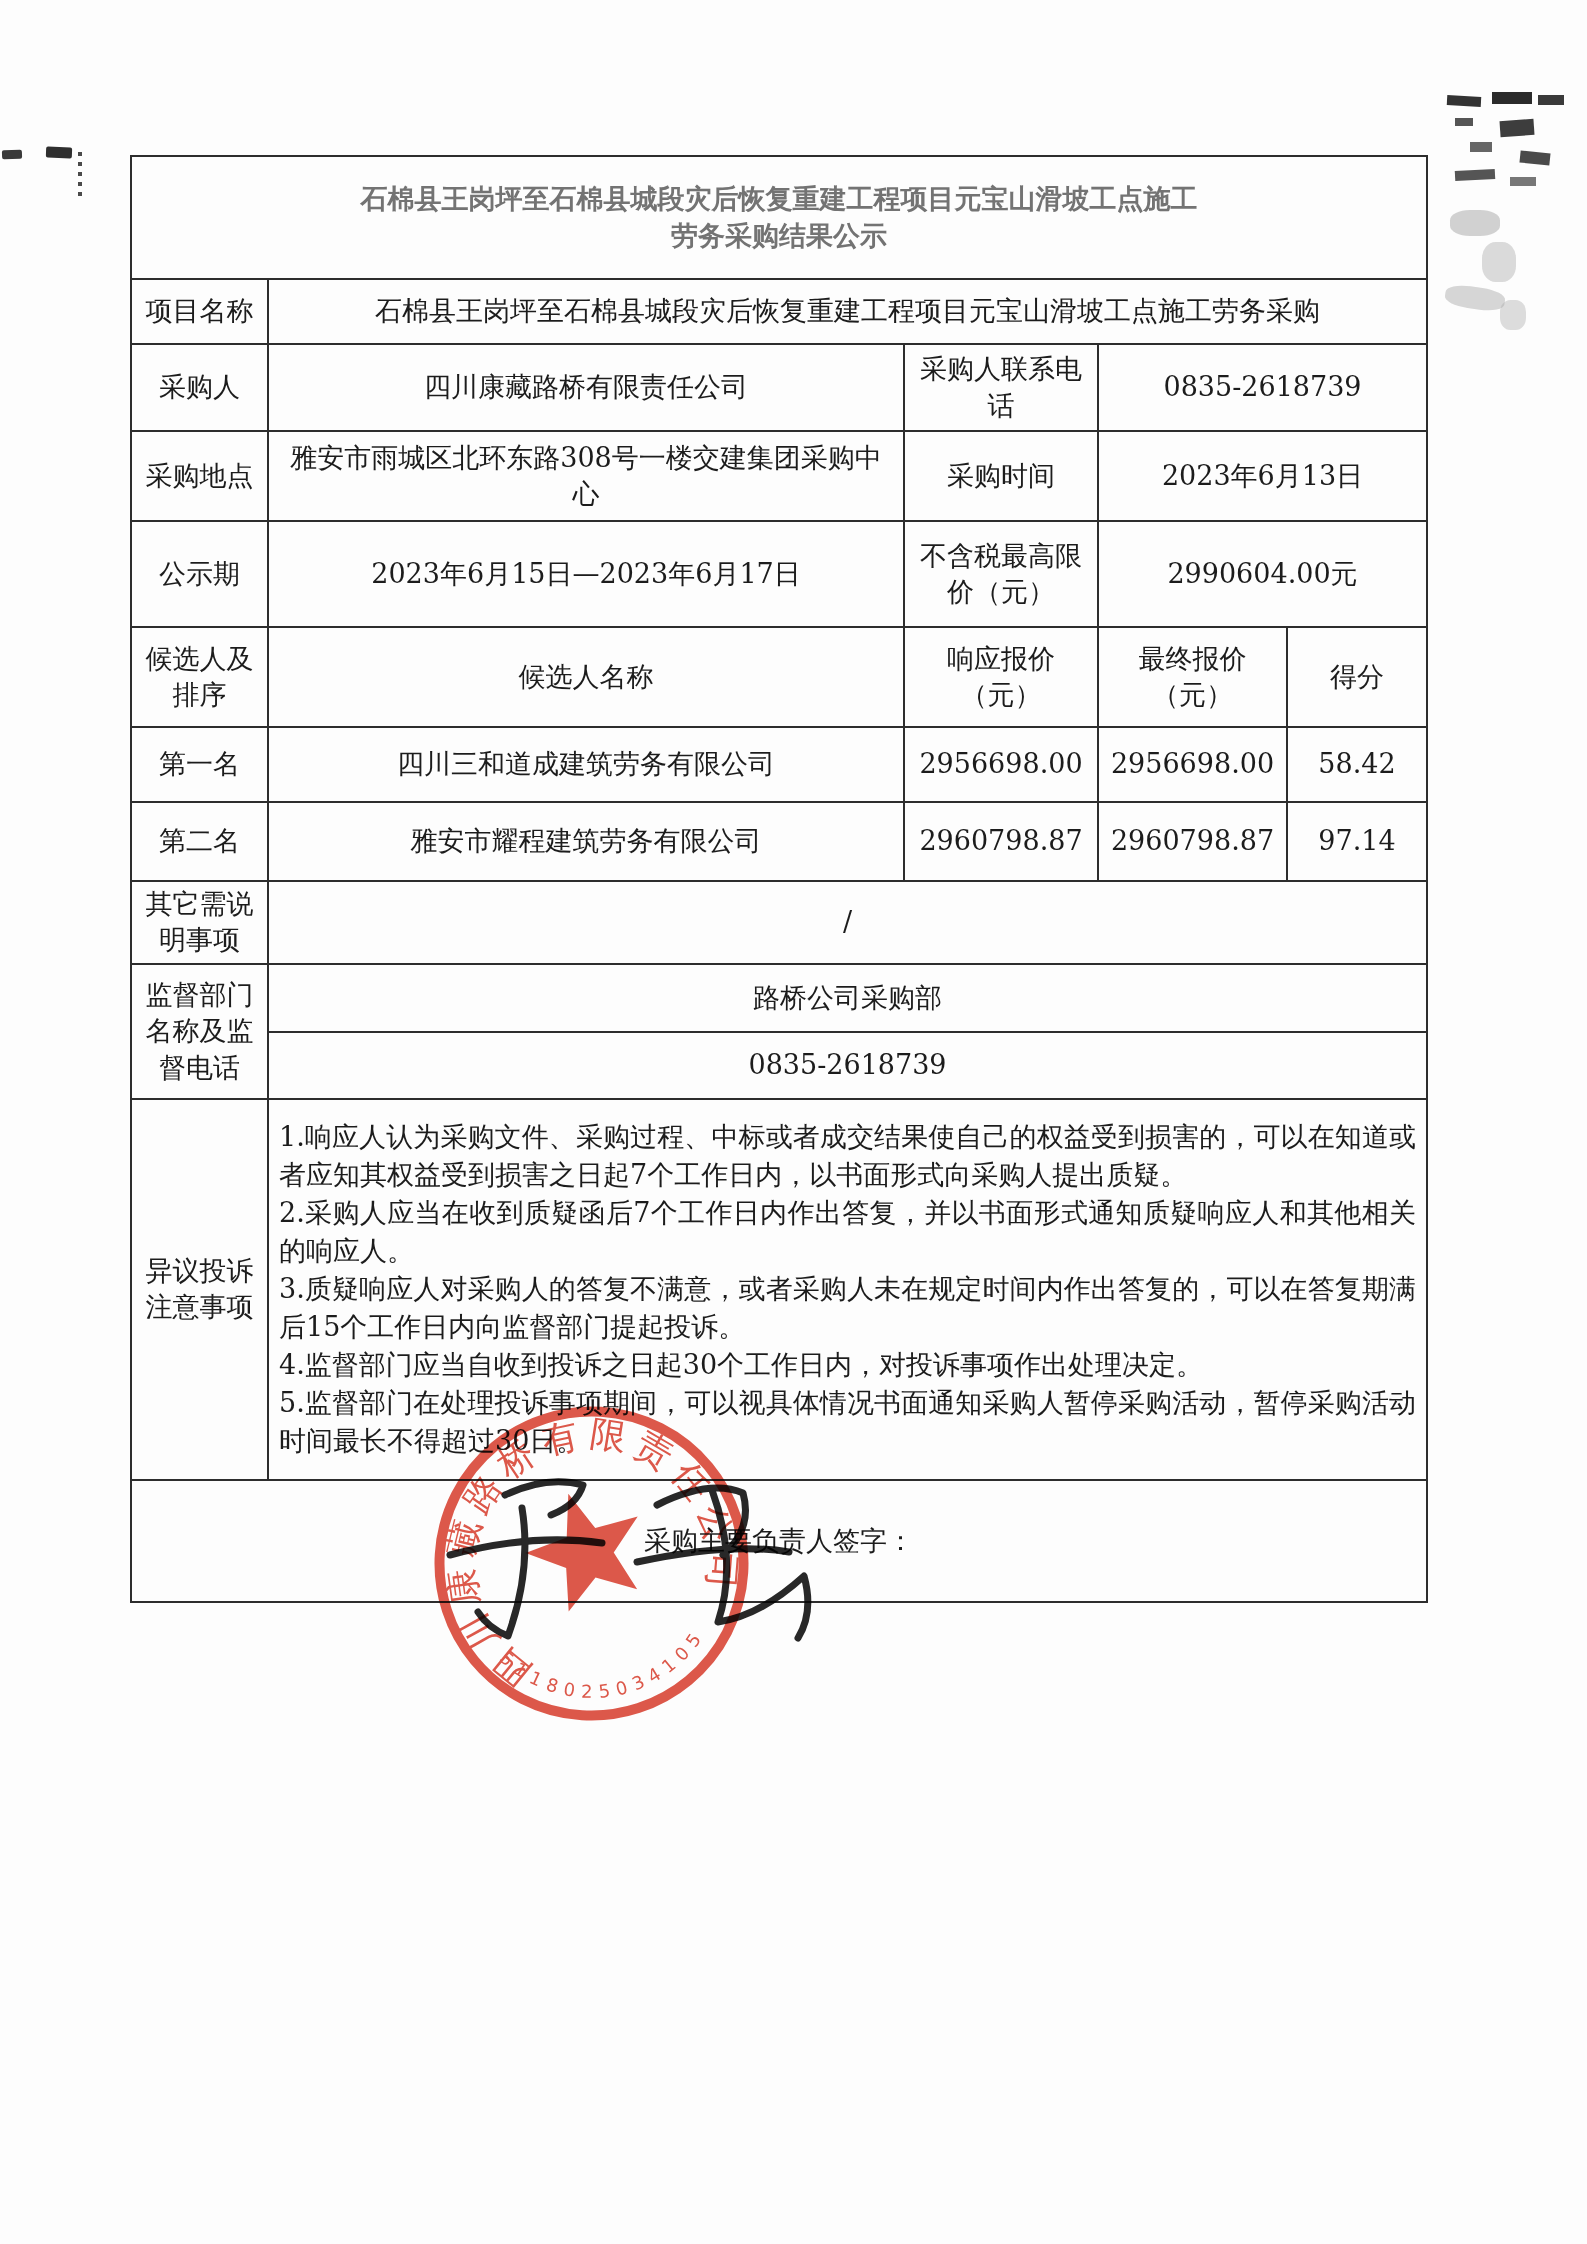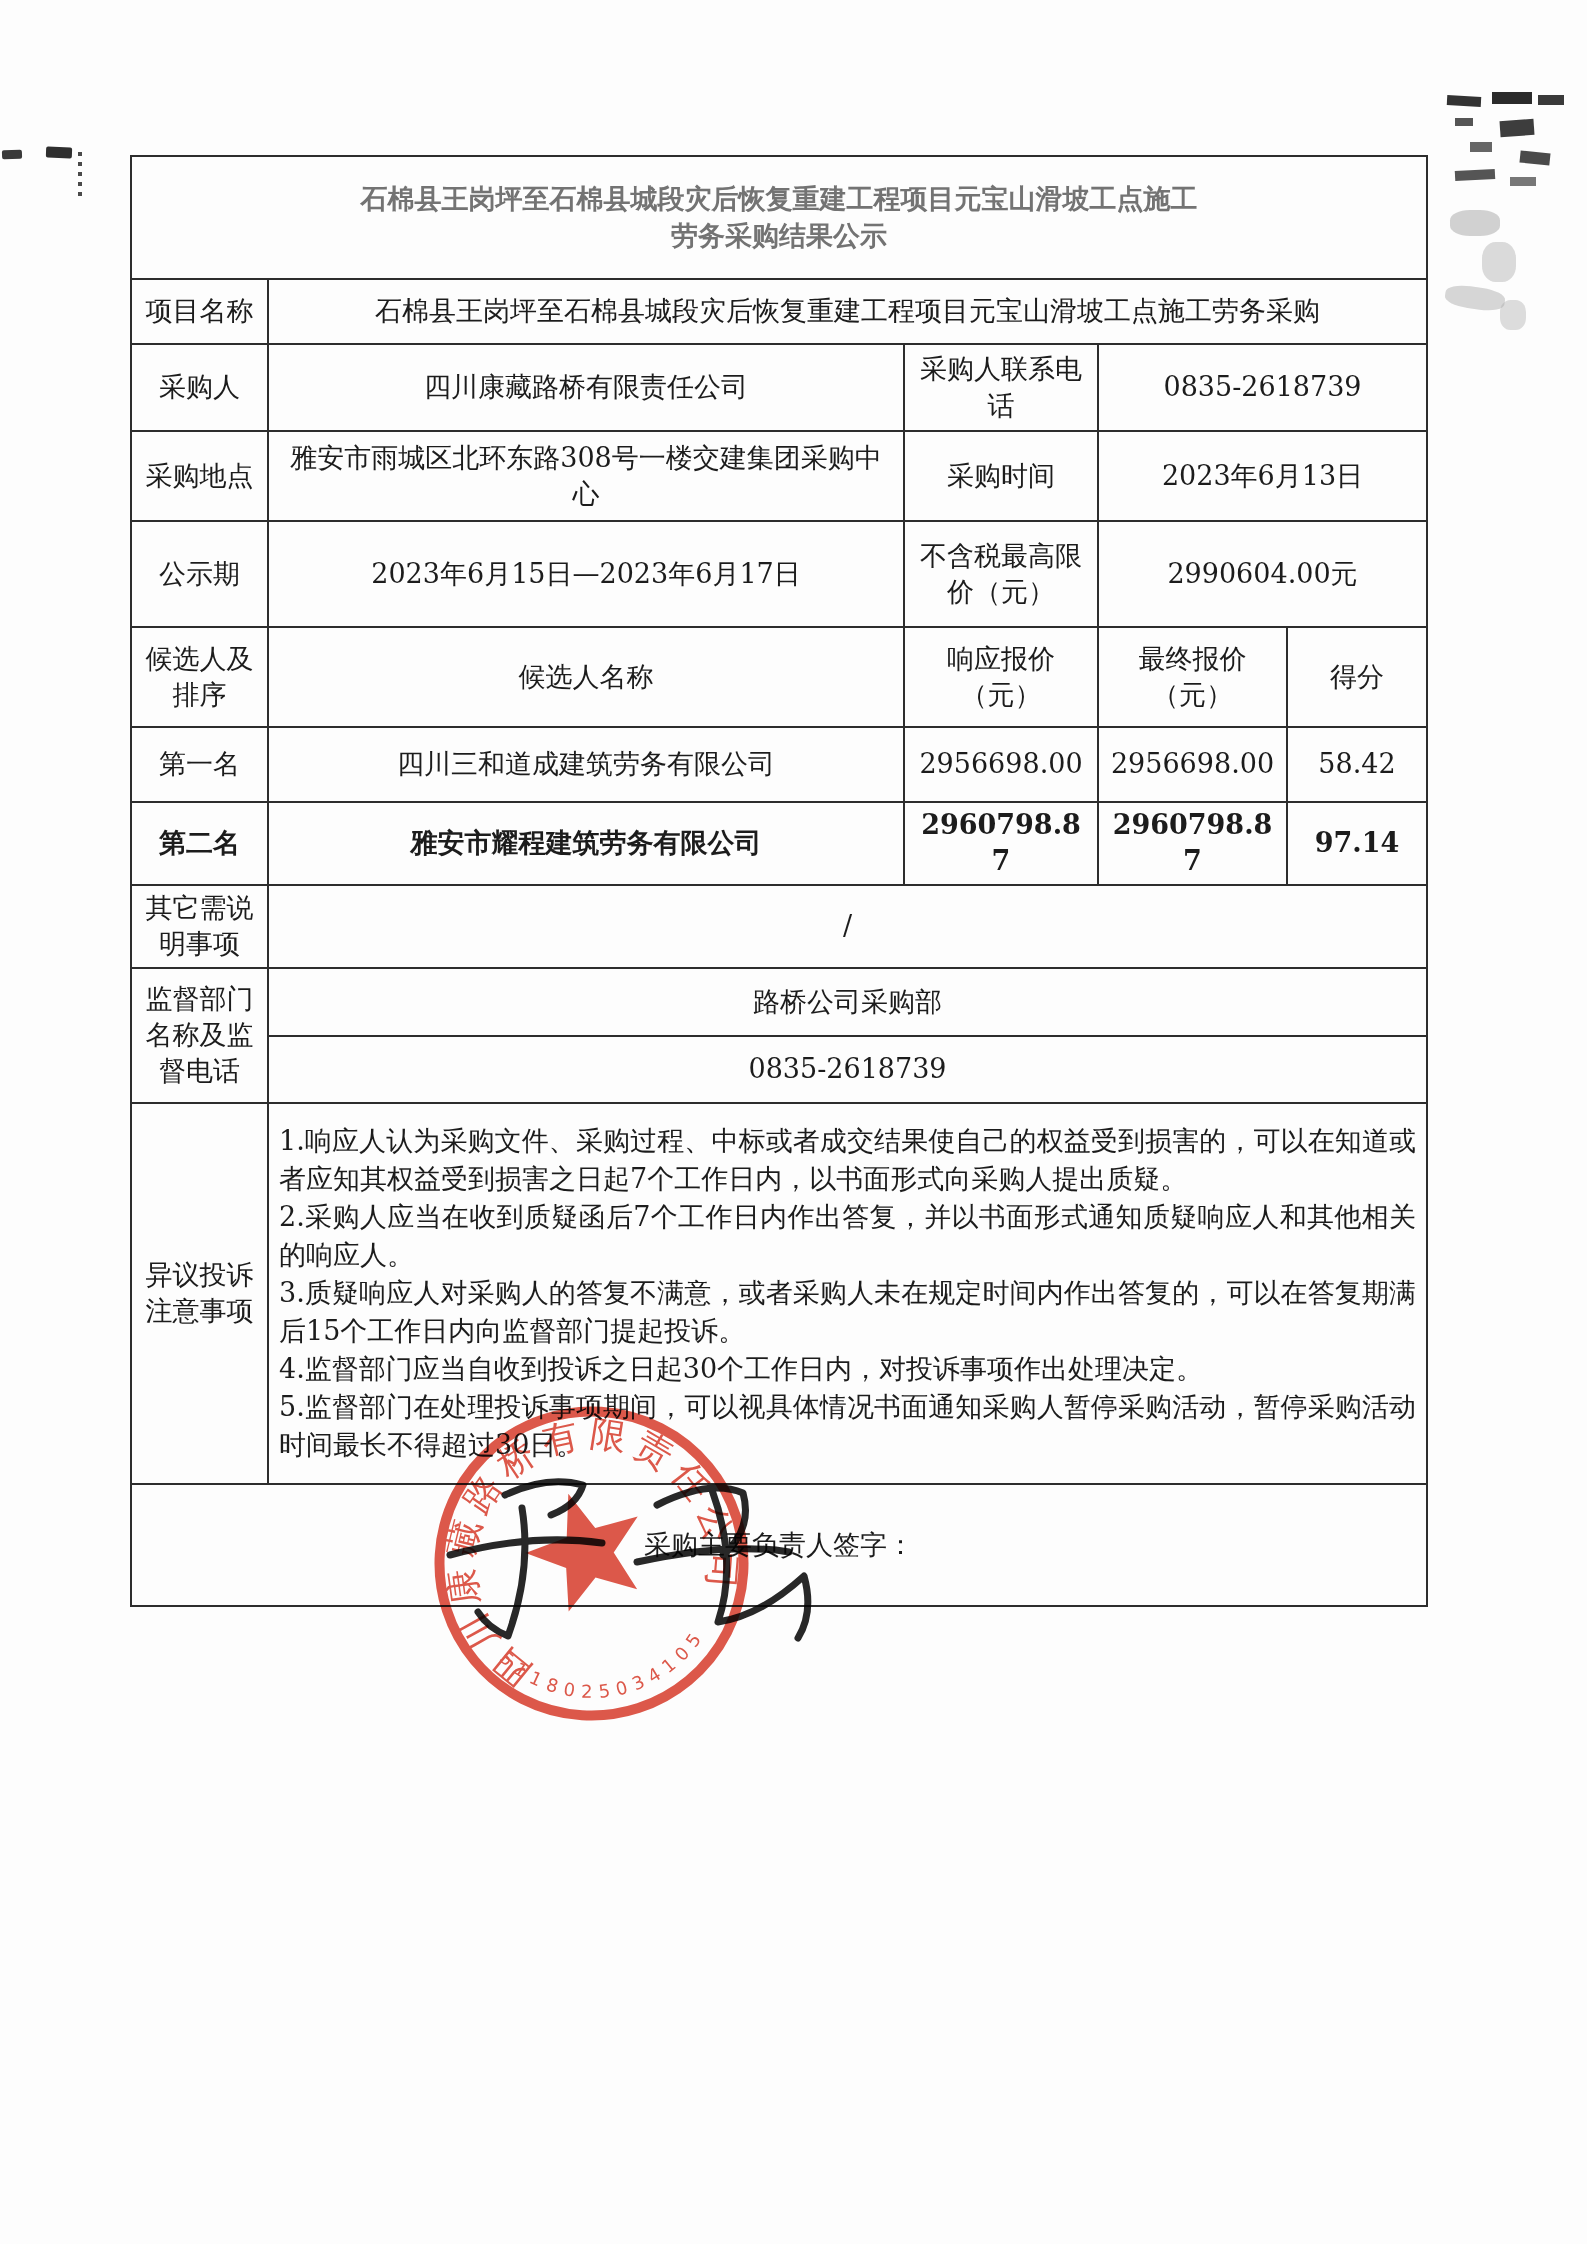--- a/index.html
+++ b/index.html
@@ -107,21 +107,21 @@
     </tr>
 
     <tr style="height:75px;">
       <td>第一名</td>
       <td>四川三和道成建筑劳务有限公司</td>
       <td>2956698.00</td>
       <td>2956698.00</td>
       <td>58.42</td>
     </tr>
 
-    <tr style="height:79px;font-weight:bold;">
+    <tr style="height:79px;">
       <td>第二名</td>
       <td>雅安市耀程建筑劳务有限公司</td>
       <td>2960798.87</td>
       <td>2960798.87</td>
       <td>97.14</td>
     </tr>
 
     <tr style="height:80px;">
       <td class="lbl-left">其它需说明事项</td>
       <td colspan="4">/</td>

